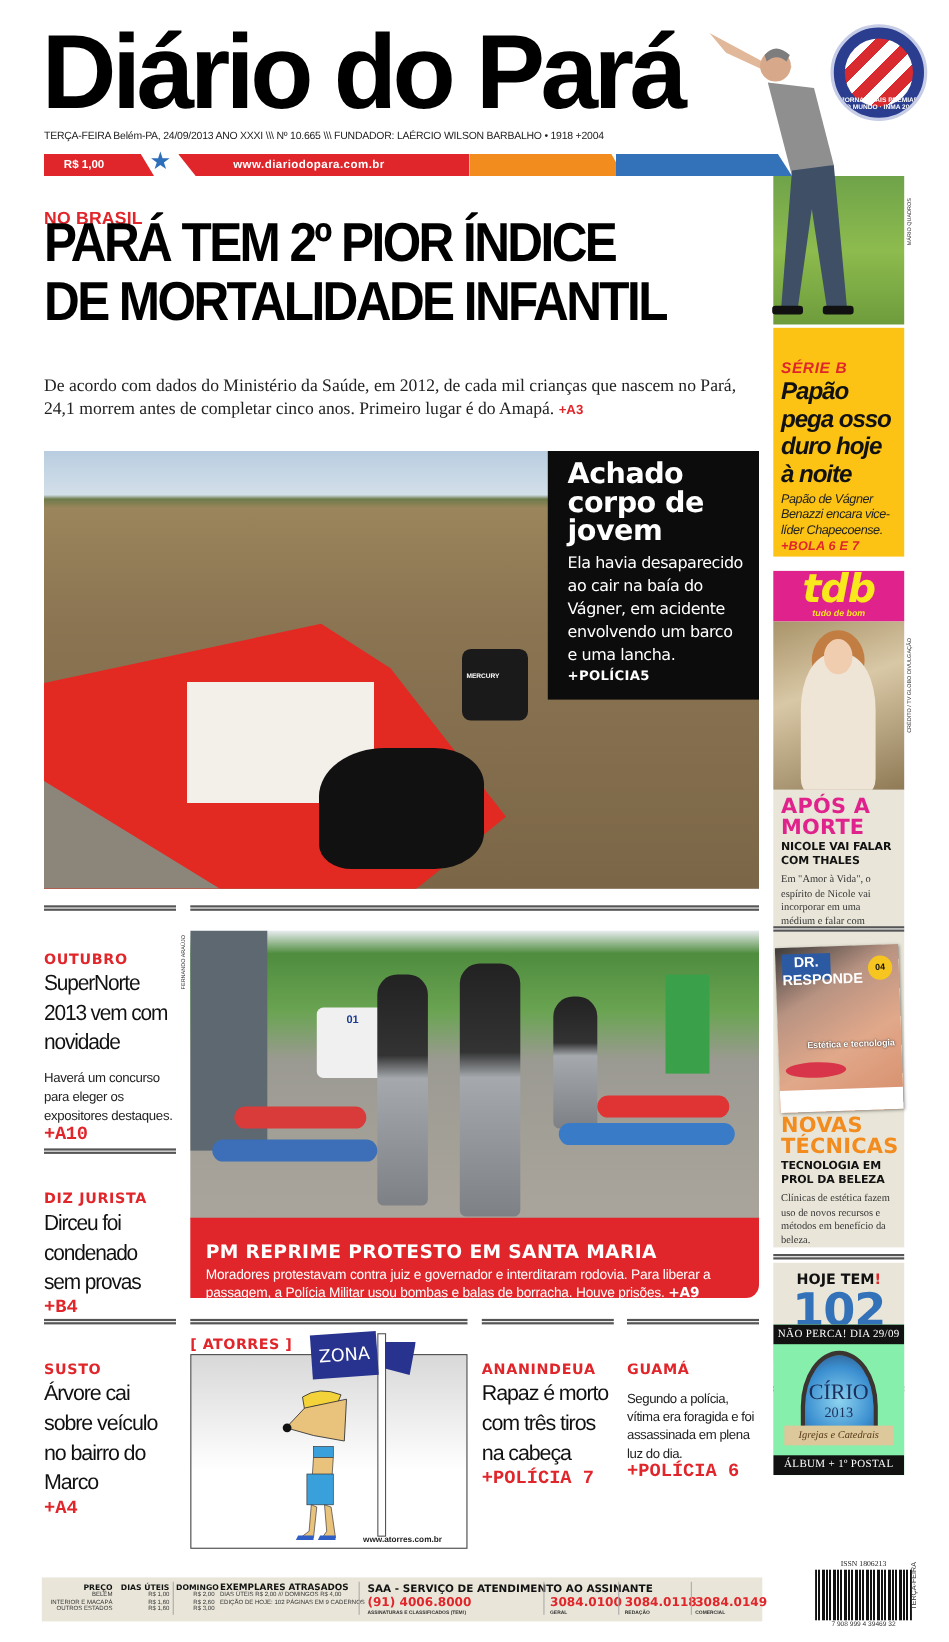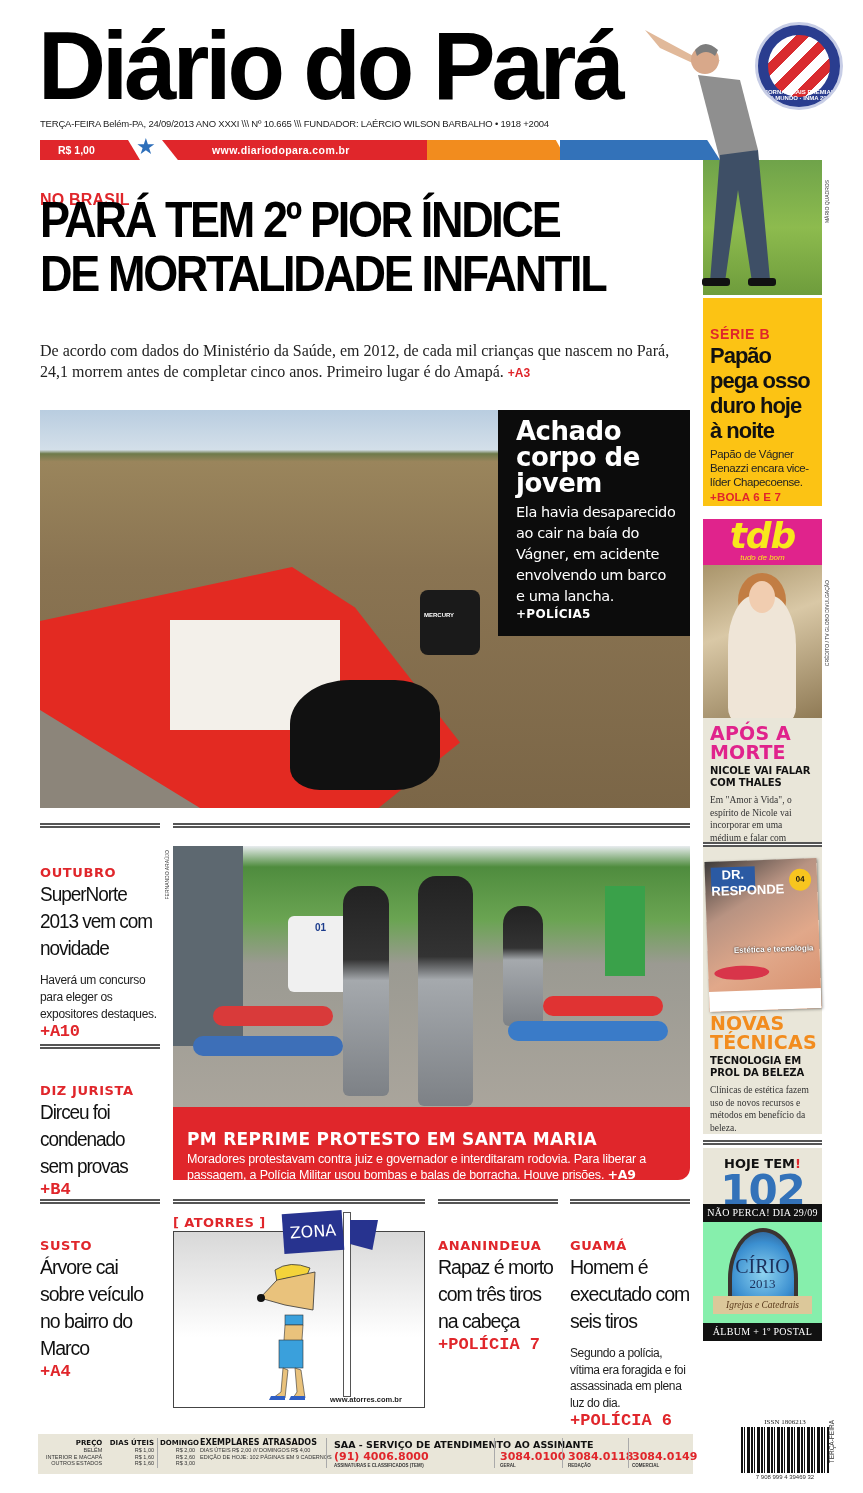--- a/index.html
+++ b/index.html
@@ -44,30 +44,30 @@
   .boat-bag { left: 250px; top: 270px; width: 150px; height: 110px; background: #111; border-radius: 40% 30% 30% 20%; }
   .boat-engine { left: 380px; top: 180px; width: 60px; height: 65px; background: #1a1a1a; border-radius: 8px; }
   .boat-dock { left: 0; top: 300px; width: 160px; height: 98px; background: #8c857a; clip-path: polygon(0 0, 40% 40%, 100% 100%, 0 100%); }
 
   .boat-box { left: 498px; top: 410px; width: 192px; height: 226px; background: #0c0c0c; color: #fff; padding: 8px 12px 8px 18px; }
   .boat-box-head { font-family: "DejaVu Sans", sans-serif; font-weight: bold; font-size: 26px; line-height: 26px; letter-spacing: -0.5px; }
   .boat-box-body { margin-top: 6px; font-size: 14.5px; line-height: 21px; font-family: "DejaVu Sans", sans-serif; letter-spacing: -0.4px; }
   .boat-box-ref { font-weight: 900; font-size: 12px; font-family: "DejaVu Sans", sans-serif; letter-spacing: 0.3px; }
 
   
-  .side-yellow { left: 703px; top: 298px; width: 119px; height: 208px; background: #fcc314; padding: 8px 6px 6px 7px; }
+  .side-yellow { left: 703px; top: 298px; width: 119px; height: 208px; background: #fcc314; padding: 8px 6px 6px 7px; font-style: italic; }
   .side-yellow .kicker { font-size: 14px; letter-spacing: 0.6px; }
   .side-yellow-head { font-weight: 900; font-size: 22px; line-height: 25px; letter-spacing: -1px; color: #111; margin-top: 1px; }
   .side-yellow-body { font-size: 11.5px; line-height: 14px; color: #222; margin-top: 4px; letter-spacing: -0.4px; }
   .side-yellow-ref { color: #e0262b; font-weight: 900; font-size: 11.5px; margin-top: 2px; letter-spacing: 0.2px; }
 
   
   .tdb-head { left: 703px; top: 519px; width: 119px; height: 46px; background: #e0238c; text-align: center; }
   .tdb-logo { color: #f8e81c; font-weight: 900; font-style: italic; font-size: 36px; line-height: 34px; font-family: "DejaVu Sans", sans-serif; letter-spacing: -1px; }
-  .tdb-sub { color: #f8e81c; font-size: 8px; font-style: italic; font-weight: normal; line-height: 9px; }
+  .tdb-sub { color: #f8e81c; font-size: 8px; font-style: italic; font-weight: bold; line-height: 9px; }
   .tdb-photo { left: 703px; top: 565px; width: 119px; height: 153px; background: linear-gradient(160deg, #a9946a 0%, #d9c8a6 40%, #8f7a55 100%); overflow: hidden; }
   .tdb-dress { position: absolute; left: 25px; top: 30px; width: 68px; height: 125px; background: #efe5d7; border-radius: 40% 40% 10% 10%; }
   .tdb-hair { position: absolute; left: 35px; top: 8px; width: 48px; height: 55px; background: #c27d43; border-radius: 50%; }
   .tdb-face { position: absolute; left: 46px; top: 16px; width: 26px; height: 32px; background: #f1cdb0; border-radius: 50%; }
   .side-beige { left: 703px; width: 119px; background: #e9e6d9; padding: 6px 7px; }
   .tdb-text { top: 718px; height: 124px; }
   .pink-head { color: #e0238c; font-weight: 900; font-size: 19px; line-height: 19px; font-family: "DejaVu Sans", sans-serif; letter-spacing: 0.2px; }
   .orange-head { color: #f28c1e; font-weight: 900; font-size: 19px; line-height: 19px; font-family: "DejaVu Sans", sans-serif; letter-spacing: 0.2px; }
   .beige-sub { font-weight: 900; font-size: 10px; line-height: 12px; margin-top: 3px; font-family: "DejaVu Sans", sans-serif; letter-spacing: -0.1px; }
   .beige-body { font-family: "Liberation Serif", serif; font-size: 9.5px; line-height: 12.5px; color: #333; margin-top: 5px; }
@@ -105,21 +105,21 @@
   
   .brief { left: 40px; width: 122px; }
   .brief .kicker { font-size: 13px; letter-spacing: 0.6px; font-family: "DejaVu Sans", sans-serif; }
   .brief-head { font-size: 20px; line-height: 27px; letter-spacing: -1.1px; color: #111; margin-top: 1px; transform: scaleX(0.95); transform-origin: left; }
   .brief-body { font-size: 12px; line-height: 17px; color: #222; margin-top: 10px; letter-spacing: -0.3px; }
   .brief-ref { color: #e0262b; font-weight: 900; font-size: 17px; font-family: Liberation Mono, monospace; }
 
   
   .police-photo { left: 173px; top: 846px; width: 517px; height: 262px; background: linear-gradient(180deg, #e8ecef 0%, #4f8c3e 8%, #6aa452 28%, #9b9a92 45%, #aaa59c 100%); overflow: hidden; }
   .pp-store { position: absolute; left: 0; top: 0; width: 70px; height: 200px; background: #5d6870; }
-  .pp-car { position: absolute; left: 115px; top: 70px; width: 65px; height: 76px; background: #f0f0f0; border-radius: 6px; }
+  .pp-car { position: absolute; left: 115px; top: 70px; width: 65px; height: 64px; background: #f0f0f0; border-radius: 6px; }
   .pp-cop { position: absolute; width: 46px; height: 210px; background: linear-gradient(180deg, #222 0%, #333 35%, #a5a9ad 45%, #7d8186 100%); border-radius: 18px 18px 6px 6px; }
   .pp-pump { position: absolute; right: 45px; top: 40px; width: 40px; height: 90px; background: #3aa14a; }
   .pp-person { position: absolute; height: 20px; border-radius: 10px; }
 
   .police-caption { left: 173px; top: 1107px; width: 517px; height: 73px; background: #e0262b; color: #fff; padding: 22px 14px; border-radius: 0 0 12px 0; }
   .police-caption-head { font-family: "DejaVu Sans", sans-serif; font-weight: 900; font-size: 17px; letter-spacing: 0.3px; line-height: 20px; }
   .police-caption-body { font-size: 12.5px; line-height: 16px; letter-spacing: -0.2px; margin-top: 2px; }
   .police-caption-body b { font-family: "DejaVu Sans", sans-serif; font-weight: 900; }
 
   
@@ -331,21 +331,20 @@
 <div class="abs cartoon-url">www.atorres.com.br</div>
 
 <div class="abs brief-b" style="left:438px; top:1218px;">
   <div class="kicker">ANANINDEUA</div>
   <div class="brief-b-head">Rapaz é morto com três tiros na cabeça</div>
   <div class="brief-ref">+POLÍCIA 7</div>
 </div>
 
 <div class="abs brief-b" style="left:570px; top:1218px;">
   <div class="kicker">GUAMÁ</div>
-  <div class="brief-b-head">Homem é executado com seis tiros</div>
   <div class="brief-b-body">Segundo a polícia, vítima era foragida e foi assassinada em plena luz do dia.</div>
   <div class="brief-ref">+POLÍCIA 6</div>
 </div>
 
 <div class="abs footer">
   <div class="ft-col" style="left:8px;text-align:right;">
     <div class="ft-h">PREÇO</div>
     <div>BELÉM</div>
     <div>INTERIOR E MACAPÁ</div>
     <div>OUTROS ESTADOS</div>

